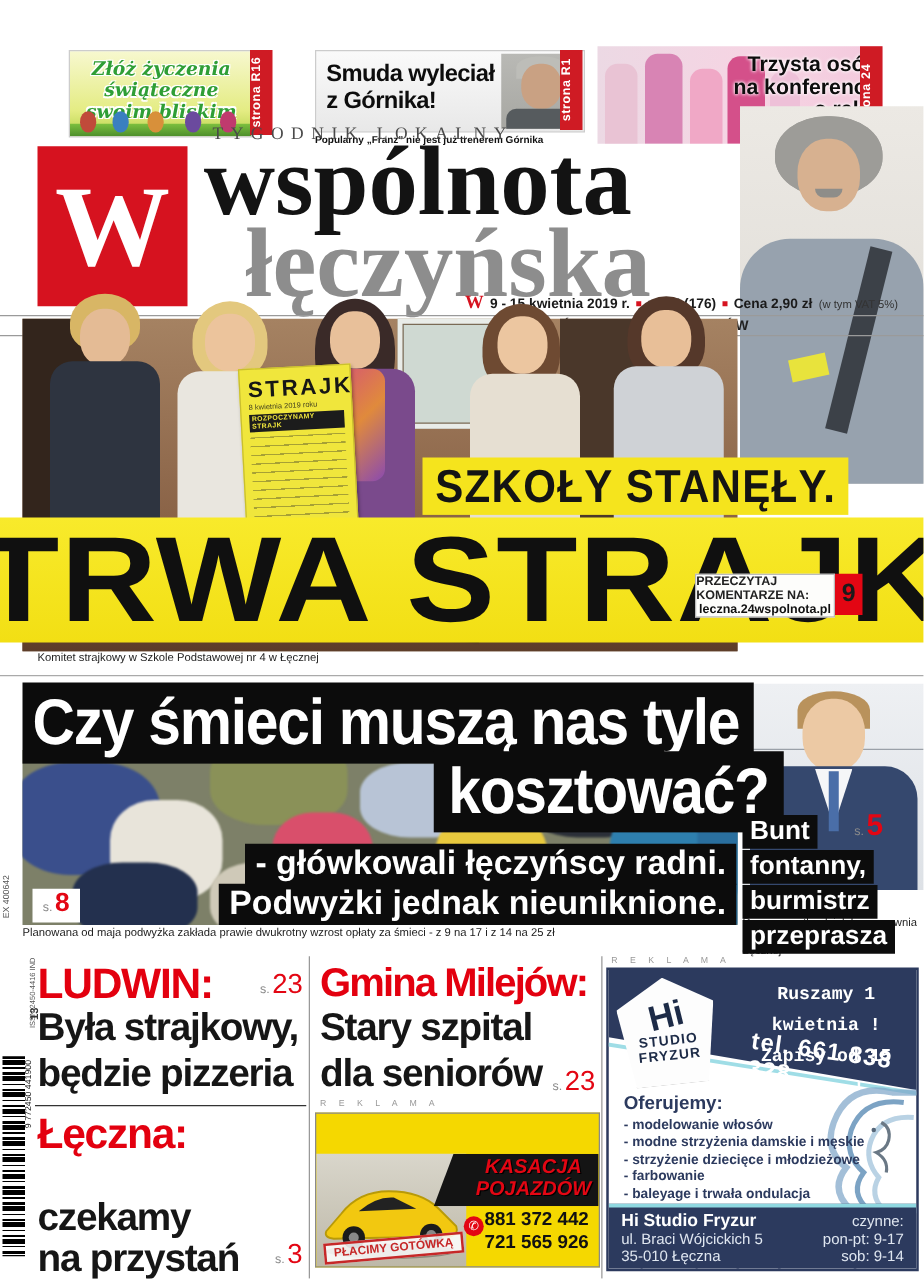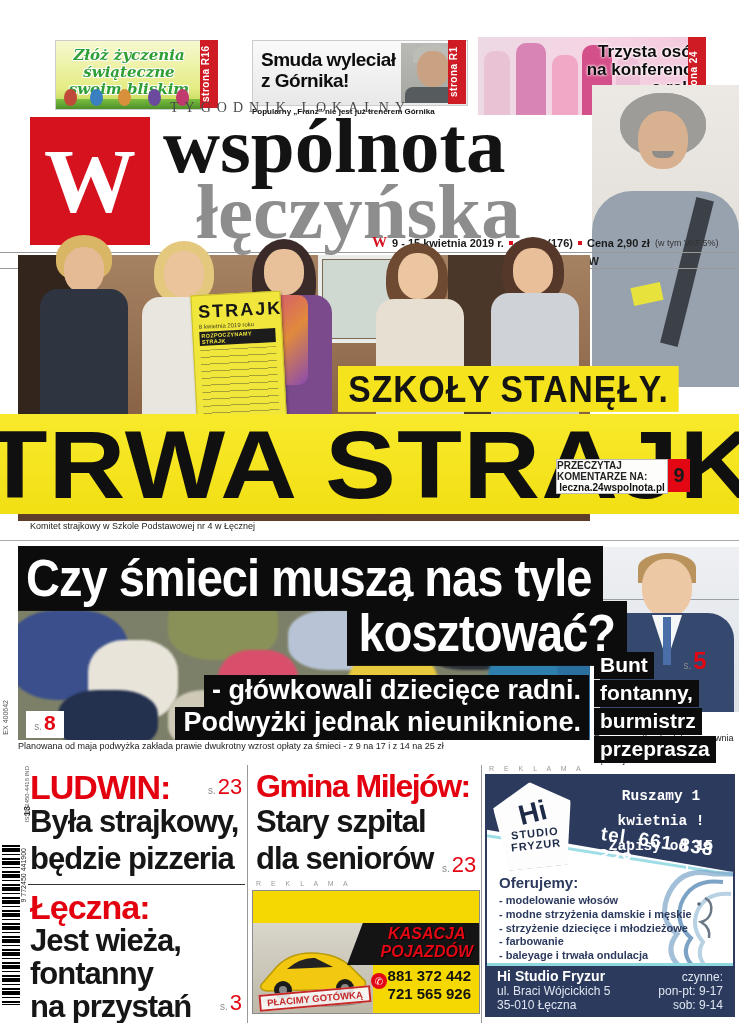--- a/index.html
+++ b/index.html
@@ -332,21 +332,21 @@
     <div class="blob" style="left:40px;top:90px;width:100px;height:60px;background:#23304e;"></div>
     <div class="blob" style="left:150px;top:90px;width:90px;height:60px;background:#cfc9b8;"></div>
     <div class="blob" style="left:250px;top:100px;width:120px;height:50px;background:#3f6db0;"></div>
     <div class="blob" style="left:540px;top:0;width:60px;height:140px;background:#2a6f9e;"></div>
   </div>
   <div class="blackbar h2b">kosztować?</div>
   <div class="s-marker m8">
     <span class="sp">s.</span>
     <span class="sn">8</span>
   </div>
-  <div class="blackbar sub1">- główkowali dziecięce radni.</div>
+  <div class="blackbar sub1">- główkowali łęczyńscy radni.</div>
   <div class="blackbar sub2">Podwyżki jednak nieuniknione.</div>
   <div class="trash-cap">Planowana od maja podwyżka zakłada prawie dwukrotny wzrost opłaty za śmieci - z 9 na 17 i z 14 na 25 zł</div>
   <div class="edgecode">EX 400642</div>
 
   <div class="bm-photo">
     <div class="bm-line"></div>
     <div class="bm-hair"></div>
     <div class="bm-face"></div>
     <div class="bm-suit"></div>
     <div class="bm-shirt"></div>
@@ -378,22 +378,21 @@
   <div class="abs smark" style="left:208px;top:774px;">
     <span class="sp">s.</span>
       <span class="sn">23</span>
   </div>
   <div class="abs tz" style="left:30px;top:806px;">Była strajkowy,</div>
   <div class="abs tz" style="left:30px;top:843px;">będzie pizzeria</div>
   <div class="hline2"></div>
   <div class="abs" style="left:30px;top:890px;">
     <span class="kick-red">Łęczna:</span>
   </div>
-  <div class="abs tz" style="left:30px;top:925px;">Jest wieża,</div>
-  <div class="abs tz" style="left:30px;top:958px;">fontanny</div>
+  <div class="abs tz" style="left:30px;top:958px;">czekamy</div>
   <div class="abs tz" style="left:30px;top:991px;">na przystań</div>
   <div class="abs smark" style="left:220px;top:990px;">
     <span class="sp">s.</span>
       <span class="sn">3</span>
   </div>
 
   <div class="vline" style="left:247px;"></div>
 
   <div class="abs" style="left:256px;top:770px;">
     <span class="kick-red" style="font-size:32px;letter-spacing:-1.5px;">Gmina Milejów:</span>

